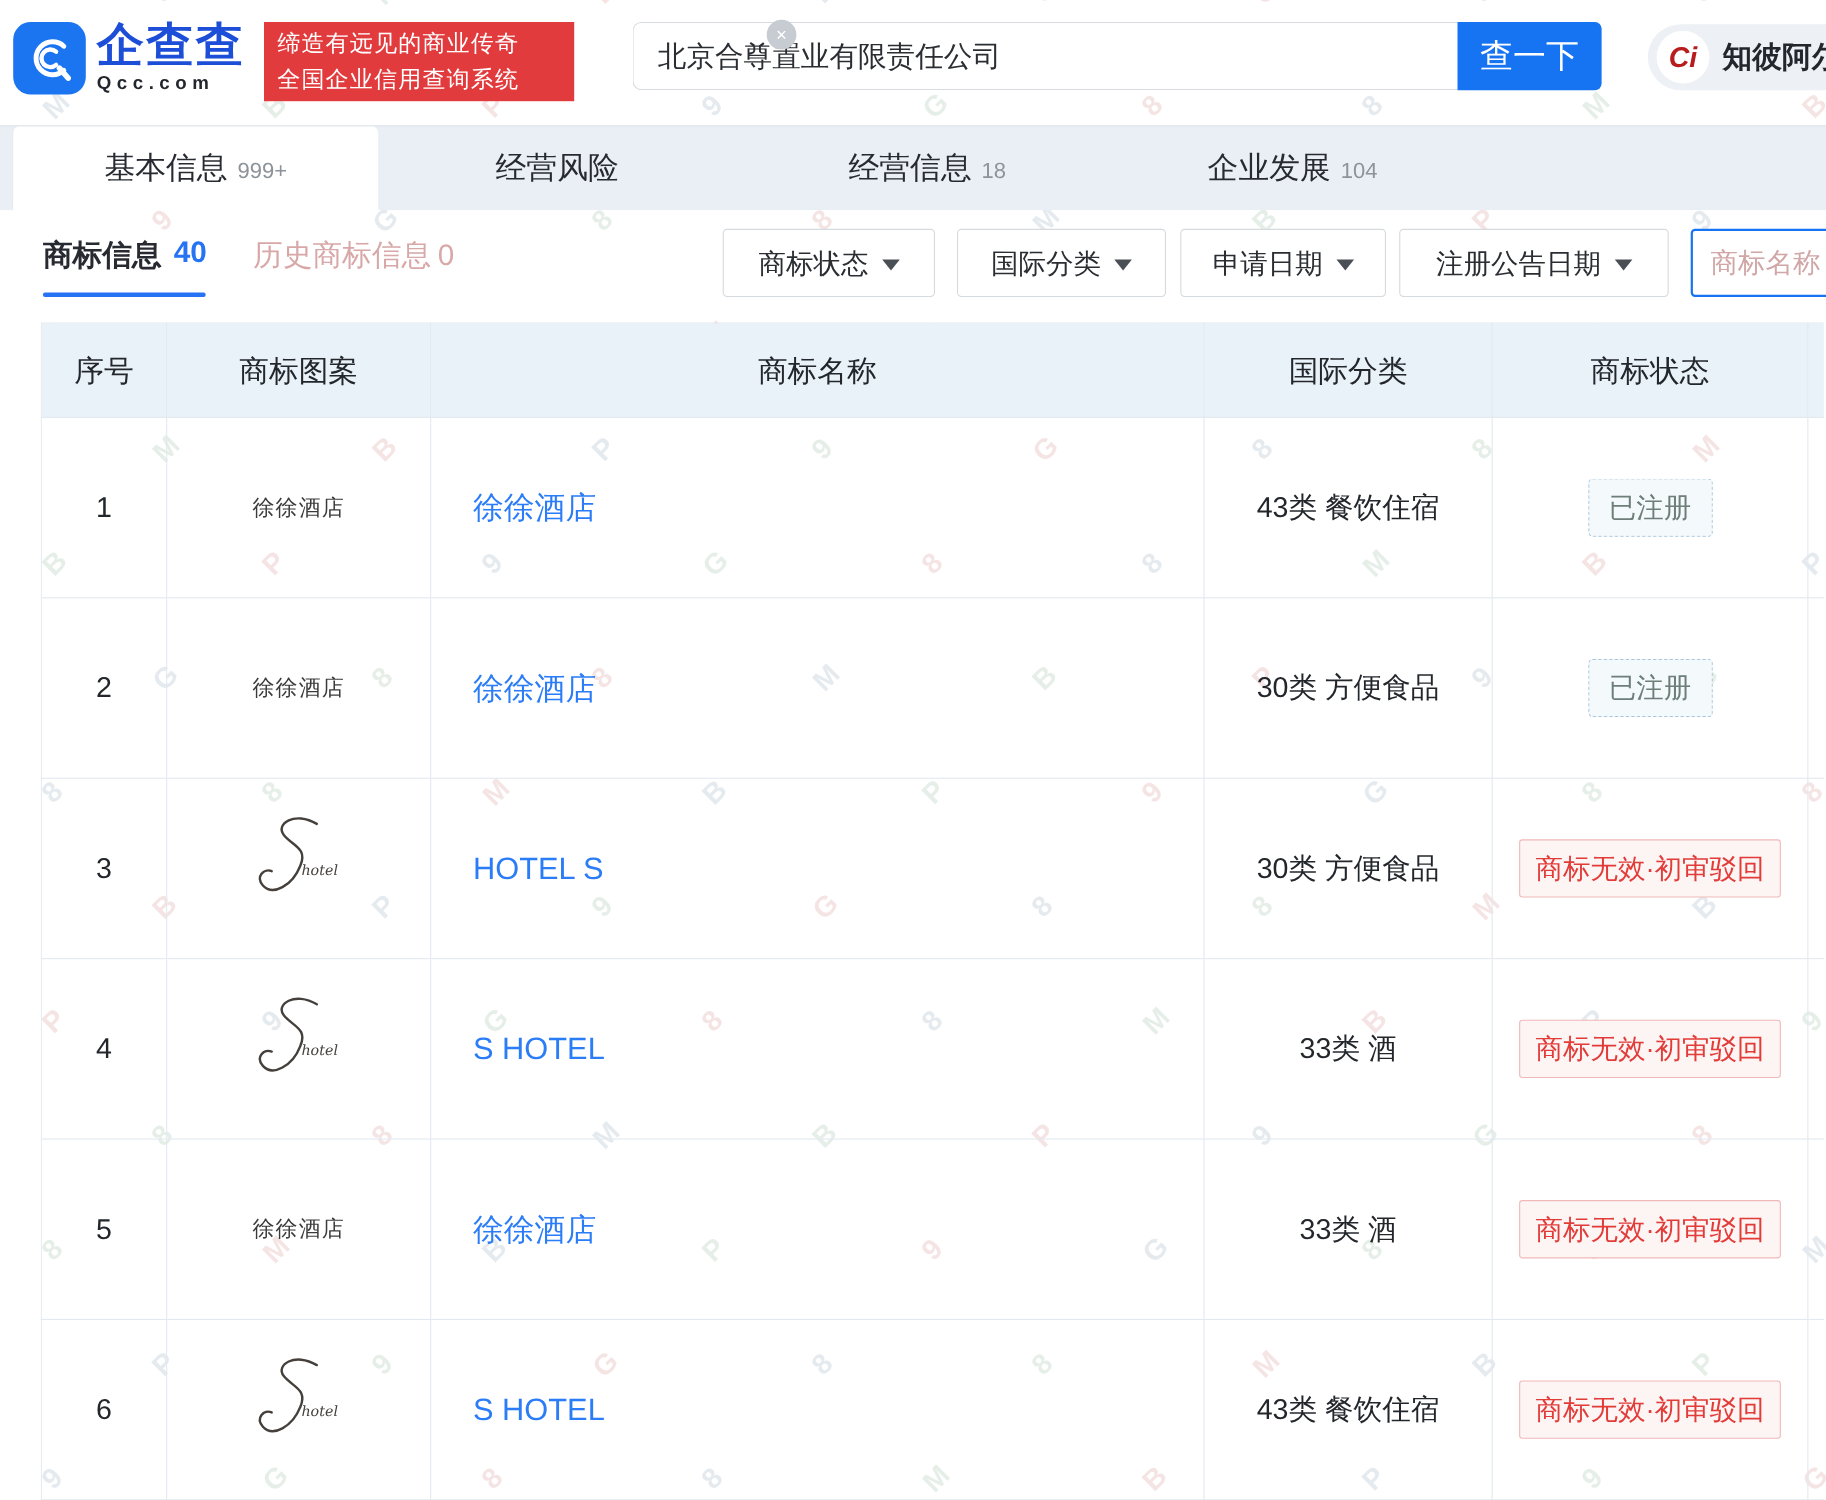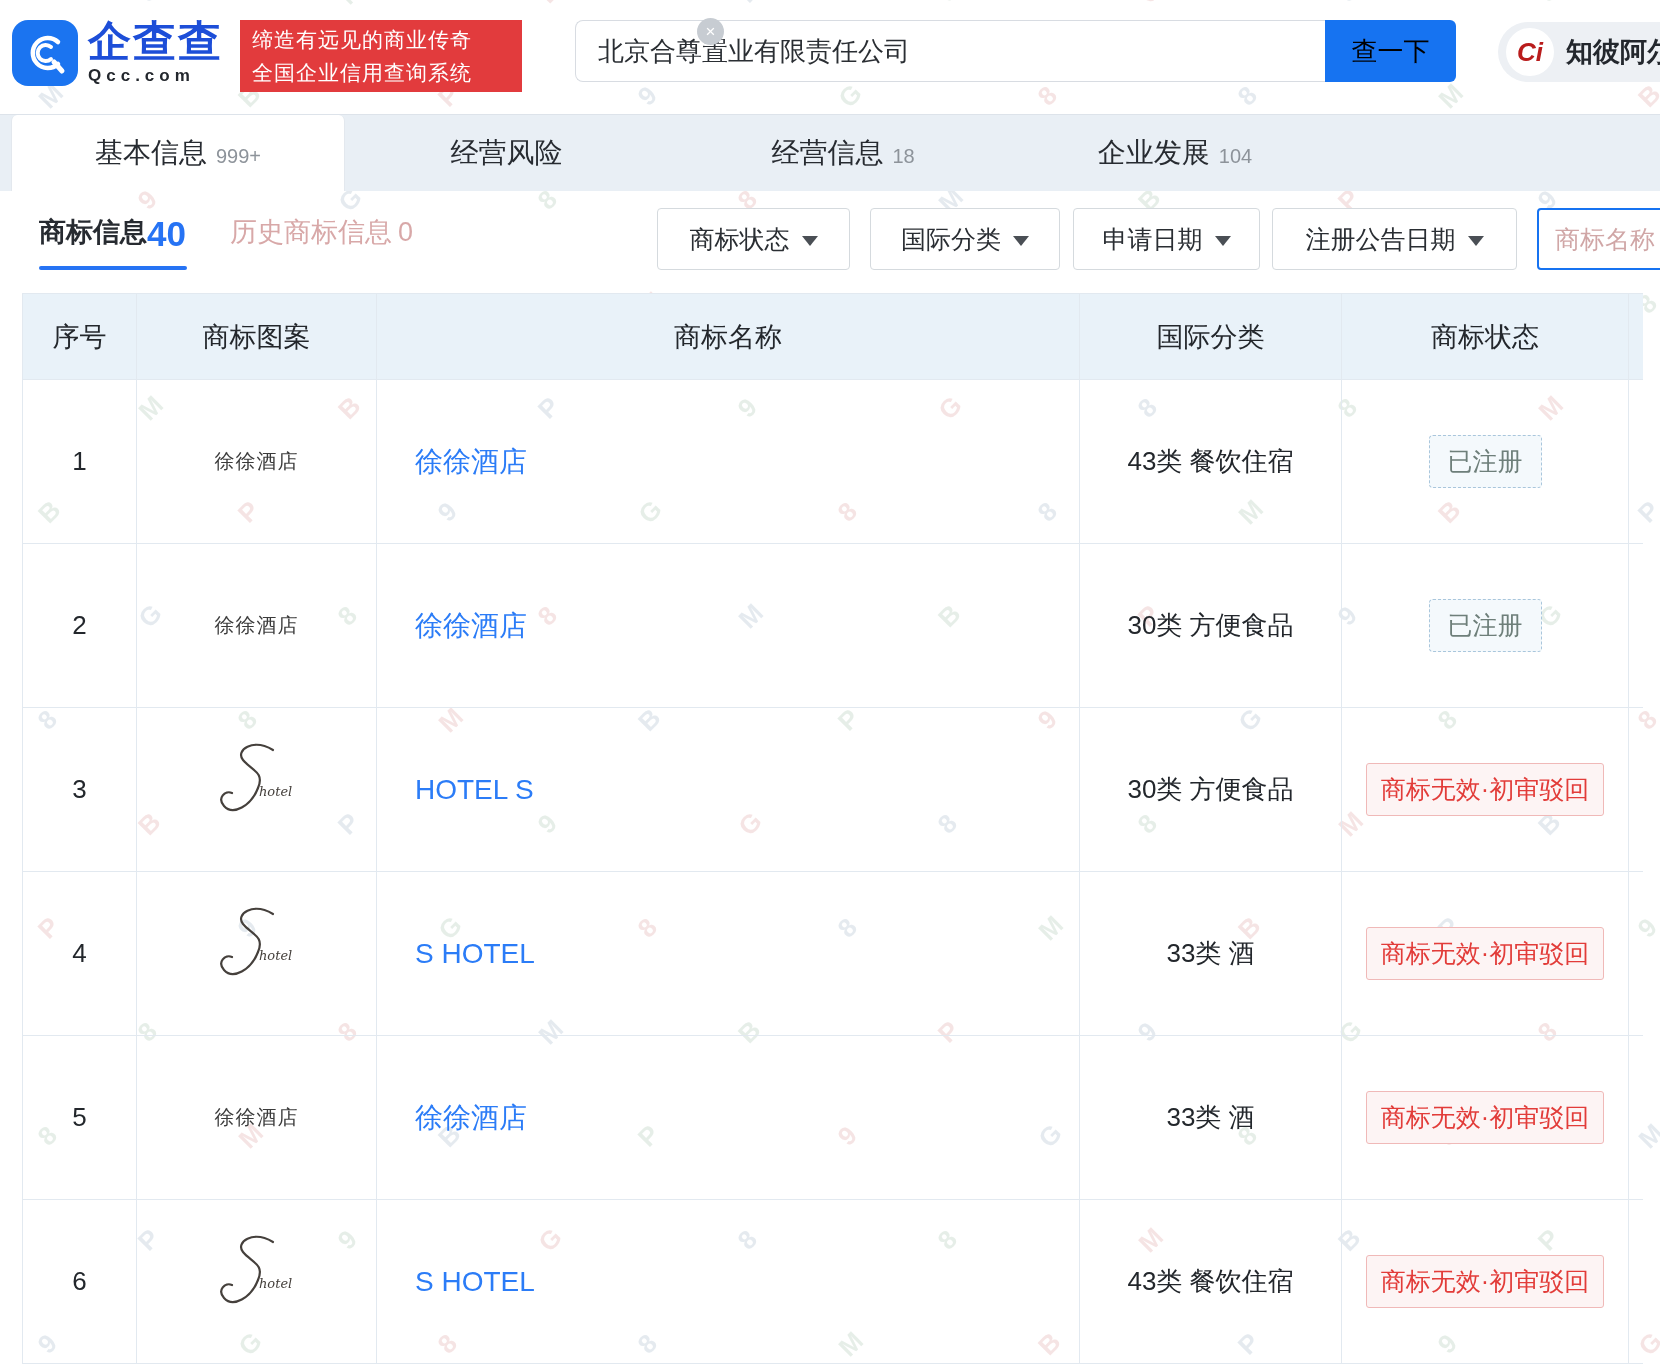--- a/index.html
+++ b/index.html
@@ -12,50 +12,50 @@
   
   .logo-icon{left:12px;top:20px;width:66px;height:66px;border-radius:16px;background:#1b74f0;display:flex;align-items:center;justify-content:center;}
   .brand{left:88px;top:18px;width:150px;}
   .brand-name{font-size:43px;font-weight:bold;color:#1d4ed8;line-height:46px;letter-spacing:2px;}
   .brand-domain{font-size:17px;font-weight:bold;color:#23272d;letter-spacing:5px;margin-top:2px;}
   .slogan{left:240px;top:20px;width:282px;height:72px;background:#e23b3d;color:#fff;display:flex;flex-direction:column;justify-content:center;padding-left:12px;box-sizing:border-box;}
   .slogan div{font-size:21px;line-height:33px;letter-spacing:1px;white-space:nowrap;}
   .search-wrap{left:549px;top:20px;height:62px;display:flex;padding-left:26px;}
   .search-input{width:750px;height:62px;box-sizing:border-box;border:1px solid #d8dce2;border-right:none;border-radius:8px 0 0 8px;font-size:26px;color:#2a2e33;padding:0 60px 0 22px;outline:none;font-family:"Liberation Sans",sans-serif;}
   .clear-btn{position:absolute;left:697px;top:18px;width:27px;height:27px;border-radius:50%;background:#c7ccd2;color:#fff;font-size:17px;display:flex;align-items:center;justify-content:center;cursor:pointer;}
-  .search-btn{width:131px;height:62px;background:#1673f1;color:#000000;font-size:26px;border:none;border-radius:0 6px 6px 0;cursor:pointer;font-family:Liberation Serif, serif;}
+  .search-btn{width:131px;height:62px;background:#1673f1;color:#ffffff;font-size:30px;border:none;border-radius:0 6px 6px 0;cursor:pointer;font-family:Liberation Serif, serif;}
   .partner{left:1498px;top:22px;width:220px;height:60px;background:#edf0f4;border-radius:30px 0 0 30px;display:flex;align-items:center;}
   .partner-logo{width:48px;height:48px;margin-left:8px;border-radius:50%;background:#fff;display:flex;align-items:center;justify-content:center;font-size:26px;font-weight:bold;font-style:italic;color:#b91c1c;}
   .partner-label{margin-left:12px;font-size:27px;font-weight:bold;color:#23272d;white-space:nowrap;}
 
   
   .tabbar{left:0;top:114px;width:1660px;height:76px;background:#e9eff5;border-top:1px solid #dde3ea;display:flex;}
   .tab{width:332px;display:flex;align-items:center;justify-content:center;cursor:pointer;}
   .tab:first-child{margin-left:11px;}
   .tab.active{background:#fff;border-radius:6px 6px 0 0;border-left:1px solid #e3e8ee;border-right:1px solid #e3e8ee;}
   .tab-label{font-size:28px;color:#272b31;}
   .tab-count{font-size:20px;color:#8d939a;margin-left:9px;padding-top:6px;}
 
   
   .subtab-active{left:39px;top:214px;display:flex;align-items:flex-start;cursor:pointer;}
   .subtab-active .t{font-size:27px;font-weight:bold;color:#272b31;}
-  .subtab-active .c{font-size:35px;font-weight:bold;color:#2673f4;margin-left:0;}
+  .subtab-active .c{font-size:27px;font-weight:bold;color:#2673f4;margin-left:11px;}
   .subtab-underline{left:39px;top:266px;width:148px;height:4px;background:#2673f4;border-radius:2px;}
   .subtab-inactive{left:230px;top:214px;display:flex;align-items:baseline;cursor:pointer;}
   .subtab-inactive .t,.subtab-inactive .c{font-size:27px;color:#d8a8a8;}
   .subtab-inactive .c{margin-left:6px;}
 
   .fbtn{top:208px;height:62px;background:#fff;border:1px solid #d5dade;border-radius:4px;display:flex;align-items:center;justify-content:center;cursor:pointer;box-sizing:border-box;}
   .fbtn .lab{font-size:25px;color:#2a2e33;}
   .caret{width:0;height:0;border-left:8px solid transparent;border-right:8px solid transparent;border-top:10px solid #4a4f55;margin-left:12px;margin-top:4px;}
   .fname{left:1537px;top:208px;width:210px;height:62px;box-sizing:border-box;border:2px solid #1673f1;border-radius:4px;font-size:25px;color:#d0a6a6;padding:0 16px;outline:none;font-family:"Liberation Sans",sans-serif;}
   .fname::placeholder{color:#d0a6a6;opacity:1;}
 
   
-  .table-wrap{left:22px;top:293px;width:1621px;height:1071px;overflow:hidden;}
+  .table-wrap{left:37px;top:293px;width:1621px;height:1071px;overflow:hidden;}
   table{border-collapse:collapse;table-layout:fixed;width:1806px;background:transparent;}
   th,td{border:1px solid #e2e9f0;padding:0;}
   th{height:85px;background:#e9f2f9;font-size:27px;font-weight:normal;color:#23272c;}
   td{height:163px;text-align:center;vertical-align:middle;background:transparent;}
   td.cell-no{font-size:26px;color:#23272c;}
   td.cell-name{text-align:left;padding-left:38px;}
   .tm-link{font-size:28px;color:#2b7cf7;text-decoration:none;cursor:pointer;}
   .tm-text{font-family:"DejaVu Serif",serif;font-size:20px;color:#3b3b3b;letter-spacing:1px;cursor:pointer;}
   .tm-logo{display:inline-block;cursor:pointer;}
   td.cell-class{font-size:26px;color:#23272c;}

